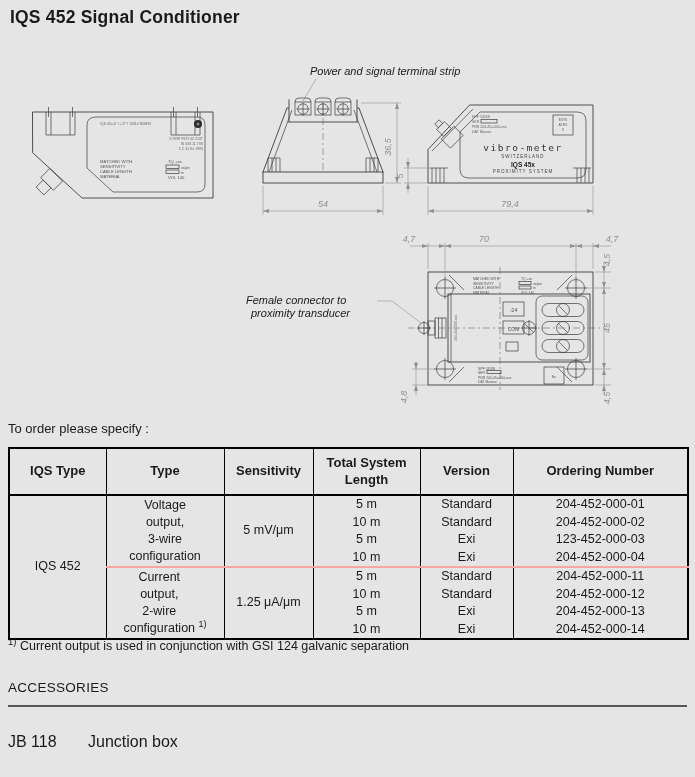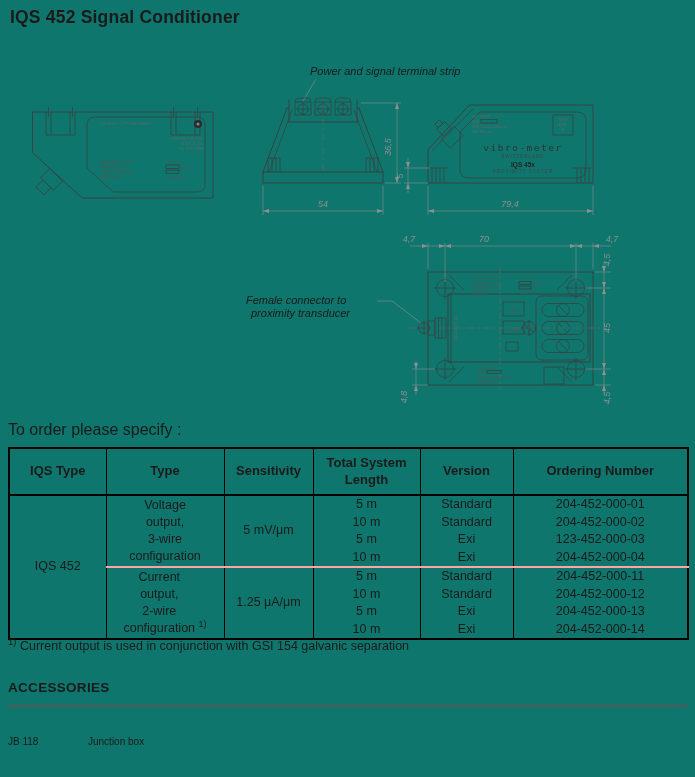--- a/index.html
+++ b/index.html
@@ -1,19 +1,19 @@
 <!DOCTYPE html>
 <html><head>
 <meta charset="utf-8">
 <style>
   html,body{margin:0;padding:0;background:#fff;}
-  .page{position:relative;width:695px;height:777px;background:#0f766e;overflow:hidden;
+  .page{position:relative;width:695px;height:777px;background:#e5e5e5;overflow:hidden;
         font-family:"Liberation Sans",sans-serif;color:#1a1a1a;}
   .title{position:absolute;left:10px;top:7px;font-size:17.5px;font-weight:bold;letter-spacing:.2px;}
-  .intro{position:absolute;left:8px;top:421px;font-size:16px;}
+  .intro{position:absolute;left:8px;top:421px;font-size:13px;}
   .drawings{position:absolute;left:0;top:55px;width:695px;height:365px;}
   
   .ln{stroke:#3c3c3c;stroke-width:.9;fill:none;stroke-linecap:square;}
   .lnt{stroke:#3c3c3c;stroke-width:.7;fill:none;}
   .dl{stroke:#8f8f8f;stroke-width:.6;fill:none;}
   .ctr{stroke:#6a6a6a;stroke-width:.6;fill:none;stroke-dasharray:7 3 2 3;}
   .ah{fill:#8f8f8f;stroke:none;}
   .dim{fill:#8f8f8f;font:italic 9px "Liberation Sans",sans-serif;}
   .anno{fill:#1a1a1a;font:italic 11px "Liberation Sans",sans-serif;}
   .micro{fill:#555;font:4.2px "Liberation Sans",sans-serif;}
@@ -28,23 +28,23 @@
   .order-table th,.order-table td{border-left:1px solid #000;text-align:center;padding:0;
                font-size:12.5px;overflow:hidden;}
   .order-table th{border-bottom:2px solid #000;font-weight:bold;font-size:13px;height:45px;line-height:1.25;}
   .order-table td{height:17.5px;line-height:17.5px;}
   .order-table tr.grp td{border-top:2px solid #fca5a5;}
   td.mode-cell,td.sens-cell,td.iqs-cell{vertical-align:middle;}
   td.mode-cell span.m{white-space:pre-line;line-height:17px;display:inline-block;}
   sup{font-size:9px;vertical-align:super;line-height:0;}
   .footnote{position:absolute;left:8px;top:639px;font-size:12.5px;}
   .footnote sup{font-size:9.5px;}
-  .acc-head{position:absolute;left:8px;top:680px;font-size:13.5px;font-weight:bold;letter-spacing:.3px;text-align:center;}
+  .acc-head{position:absolute;left:8px;top:680px;font-size:13.5px;font-weight:normal;letter-spacing:.3px;text-align:center;}
   .acc-rule{position:absolute;left:8px;top:705px;width:679px;height:2px;background:#575757;}
-  .acc-list{position:absolute;left:8px;top:731px;font-size:10px;}
+  .acc-list{position:absolute;left:8px;top:731px;font-size:16px;}
   .acc-row{display:flex;line-height:21.5px;}
   .acc-code{width:80px;}
 </style>
 </head>
 <body>
 
 <div class="page">
 
   <div class="title">IQS 452 Signal Conditioner</div>
 
@@ -333,21 +333,21 @@
         <td>204-452-000-13</td>
       </tr>
       <tr>
         <td>10 m</td>
         <td>Exi</td>
         <td>204-452-000-14</td>
       </tr>
     </tbody>
   </table>
 
-  <div class="footnote"><sup>1)</sup><span> Current output is used in conjunction with GSI 154 galvanic separation</span></div>
+  <div class="footnote"><sup>1)</sup><span> Current output is used in conjunction with GSI 124 galvanic separation</span></div>
 
   <div class="acc-head">ACCESSORIES</div>
   <div class="acc-rule"></div>
 
   <div class="acc-list">
     <div class="acc-row">
       <span class="acc-code">JB 118</span>
       <span>Junction box</span>
     </div>
   </div>

